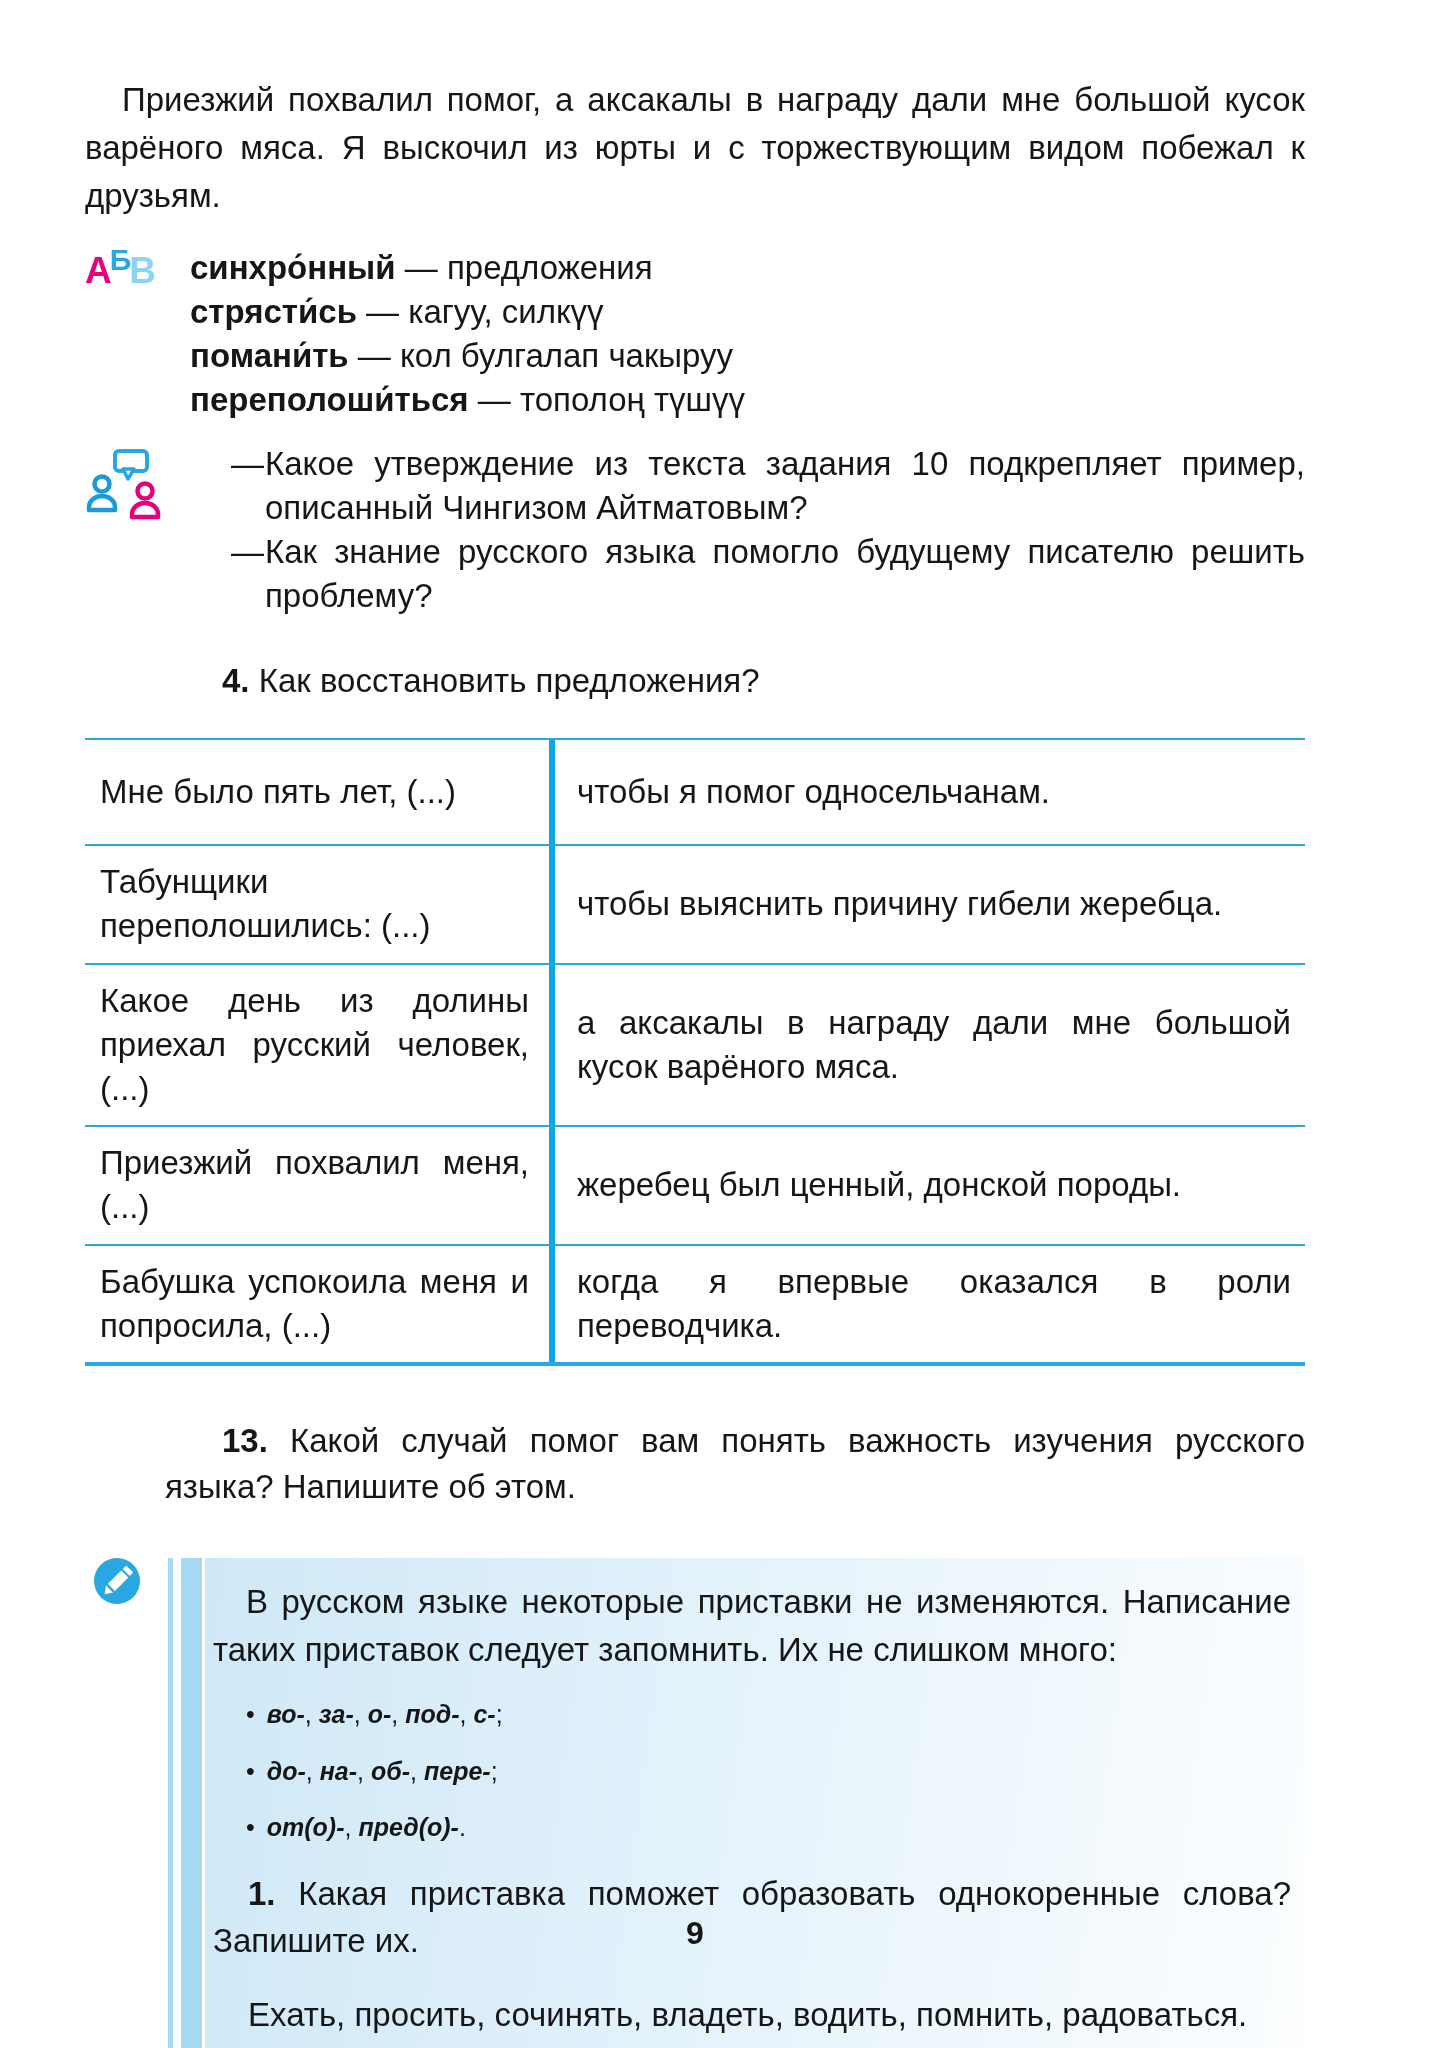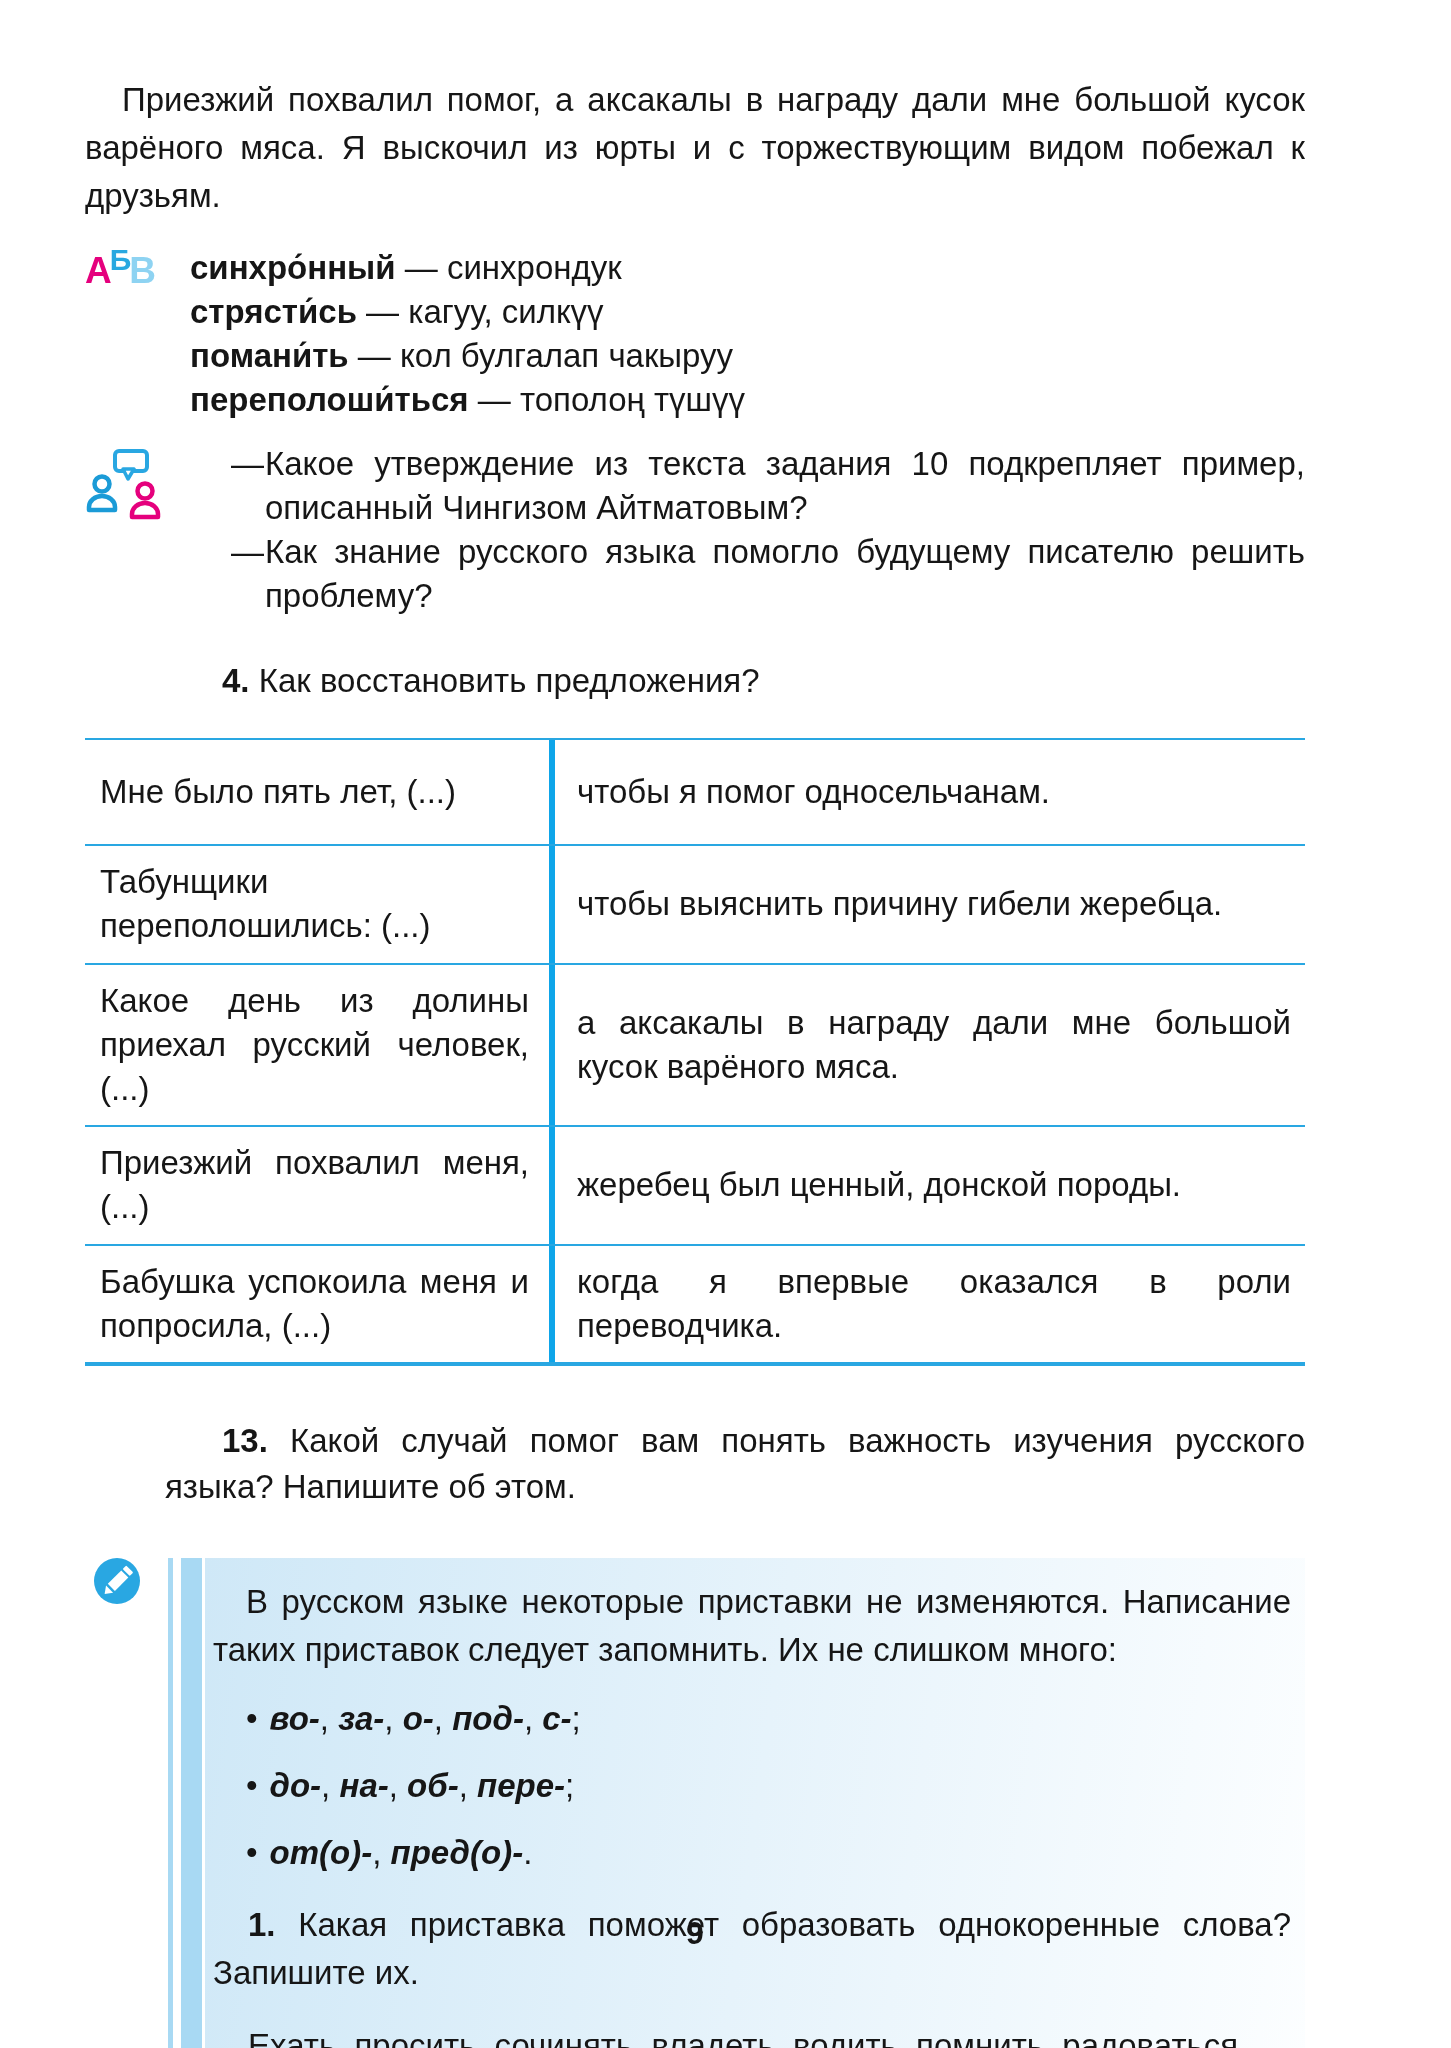--- a/index.html
+++ b/index.html
@@ -45,42 +45,42 @@
   
   .note-box { position:relative; margin-top:48px; margin-left:83px; }
   .note-stripe-thin  { position:absolute; left:0;  top:0; bottom:0; width:5px;  background:#a8d9f3; }
   .note-stripe-thick { position:absolute; left:13px; top:0; bottom:0; width:21px; background:#a8d9f3; }
   .pencil-badge { position:absolute; left:-74px; top:0; width:46px; height:46px; }
   .note-body {
     margin-left:37px; padding:20px 14px 24px 8px;
     background:linear-gradient(98deg,#cfe8f7 0%, #e6f3fb 50%, #fcfeff 100%);
   }
   .note-intro { margin:0; font-size:33px; line-height:1.45; text-align:justify; text-indent:33px; }
-  .bullet-line { margin:24px 0 0 33px; font-size:33px; line-height:1.3; }
+  .bullet-line { margin:24px 0 0 33px; font-size:25px; line-height:1.3; }
   .bullet-char { margin-right:12px; }
   .prefix { font-weight:bold; font-style:italic; }
   .note-task, .word-list { margin:26px 0 0 0; font-size:33px; line-height:1.45; text-align:justify; text-indent:35px; }
 
   
   .page-num { position:absolute; left:85px; top:1915px; width:1220px; text-align:center; font-size:32px; font-weight:bold; }
 </style>
 </head>
 <body>
 
 <div class="page">
   <div class="content">
 
     <p class="intro">Приезжий похвалил помог, а аксакалы в награду дали мне большой кусок варёного мяса. Я выскочил из юрты и с торжествующим видом побежал к друзьям.</p>
 
     <div class="vocab">
       <div class="abc-icon">
         <span class="abc-a">А</span><span class="abc-b">Б</span><span class="abc-v">В</span>
       </div>
       <div class="vocab-entries">
-          <div class="vocab-entry"><span class="vocab-word">синхро́нный</span><span class="vocab-dash"> — </span><span class="vocab-trans">синхрондук</span></div>
+          <div class="vocab-entry"><span class="vocab-word">синхро́нный</span><span class="vocab-dash"> — </span><span class="vocab-trans">предложения</span></div>
           <div class="vocab-entry"><span class="vocab-word">стрясти́сь</span><span class="vocab-dash"> — </span><span class="vocab-trans">кагуу, силкүү</span></div>
           <div class="vocab-entry"><span class="vocab-word">помани́ть</span><span class="vocab-dash"> — </span><span class="vocab-trans">кол булгалап чакыруу</span></div>
           <div class="vocab-entry"><span class="vocab-word">переполоши́ться</span><span class="vocab-dash"> — </span><span class="vocab-trans">тополоң түшүү</span></div>
         </div>
     </div>
 
     <div class="discussion">
       <span class="people-icon">
         <svg width="82" height="78" viewBox="0 0 82 78">
           <rect x="30" y="3" width="32" height="20" rx="4" fill="none" stroke="#29a7e2" stroke-width="4"></rect>

